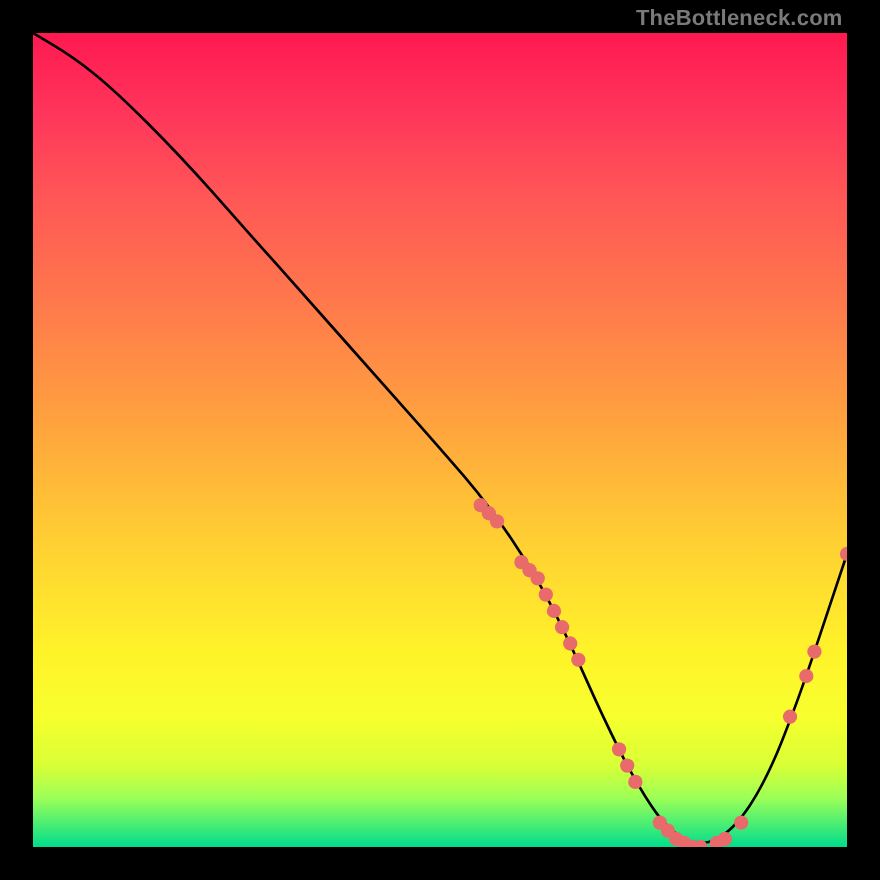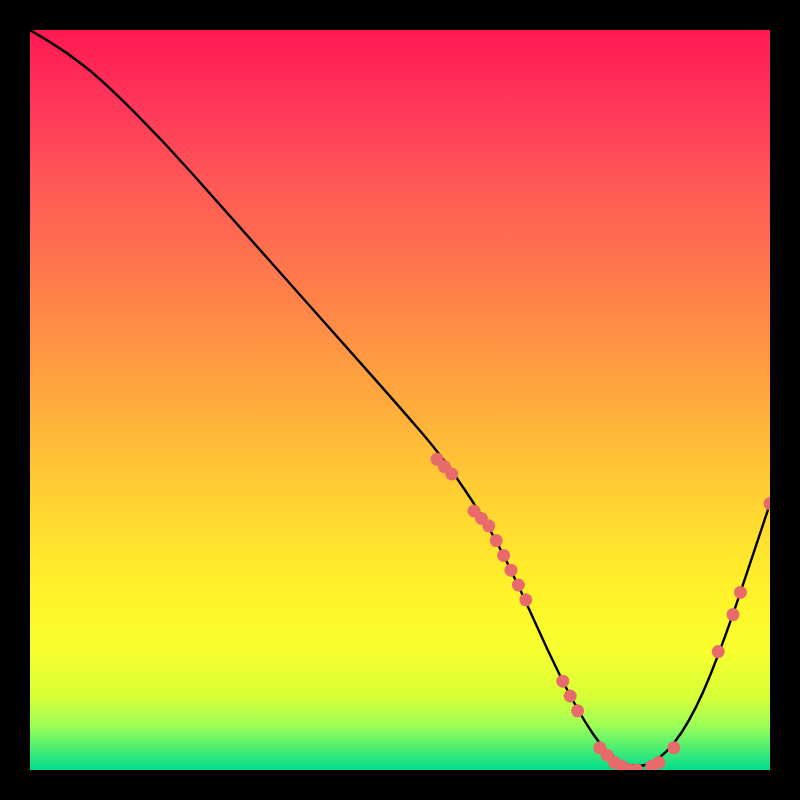--- a/index.html
+++ b/index.html
@@ -78,13 +78,14 @@
           <circle cx="621.6" cy="736.3" r="6.5" fill="#e86a6a"></circle>
           <circle cx="629" cy="732.6" r="6.5" fill="#e86a6a"></circle>
           <circle cx="643.8" cy="717.8" r="6.5" fill="#e86a6a"></circle>
           <circle cx="688.2" cy="621.6" r="6.5" fill="#e86a6a"></circle>
           <circle cx="703" cy="584.6" r="6.5" fill="#e86a6a"></circle>
           <circle cx="710.4" cy="562.4" r="6.5" fill="#e86a6a"></circle>
           <circle cx="740" cy="473.6" r="6.5" fill="#e86a6a"></circle>
         </g>
     </svg>
   </div>
+  <div class="watermark">TheBottleneck.com</div>
 </div>
 
 </body></html>

